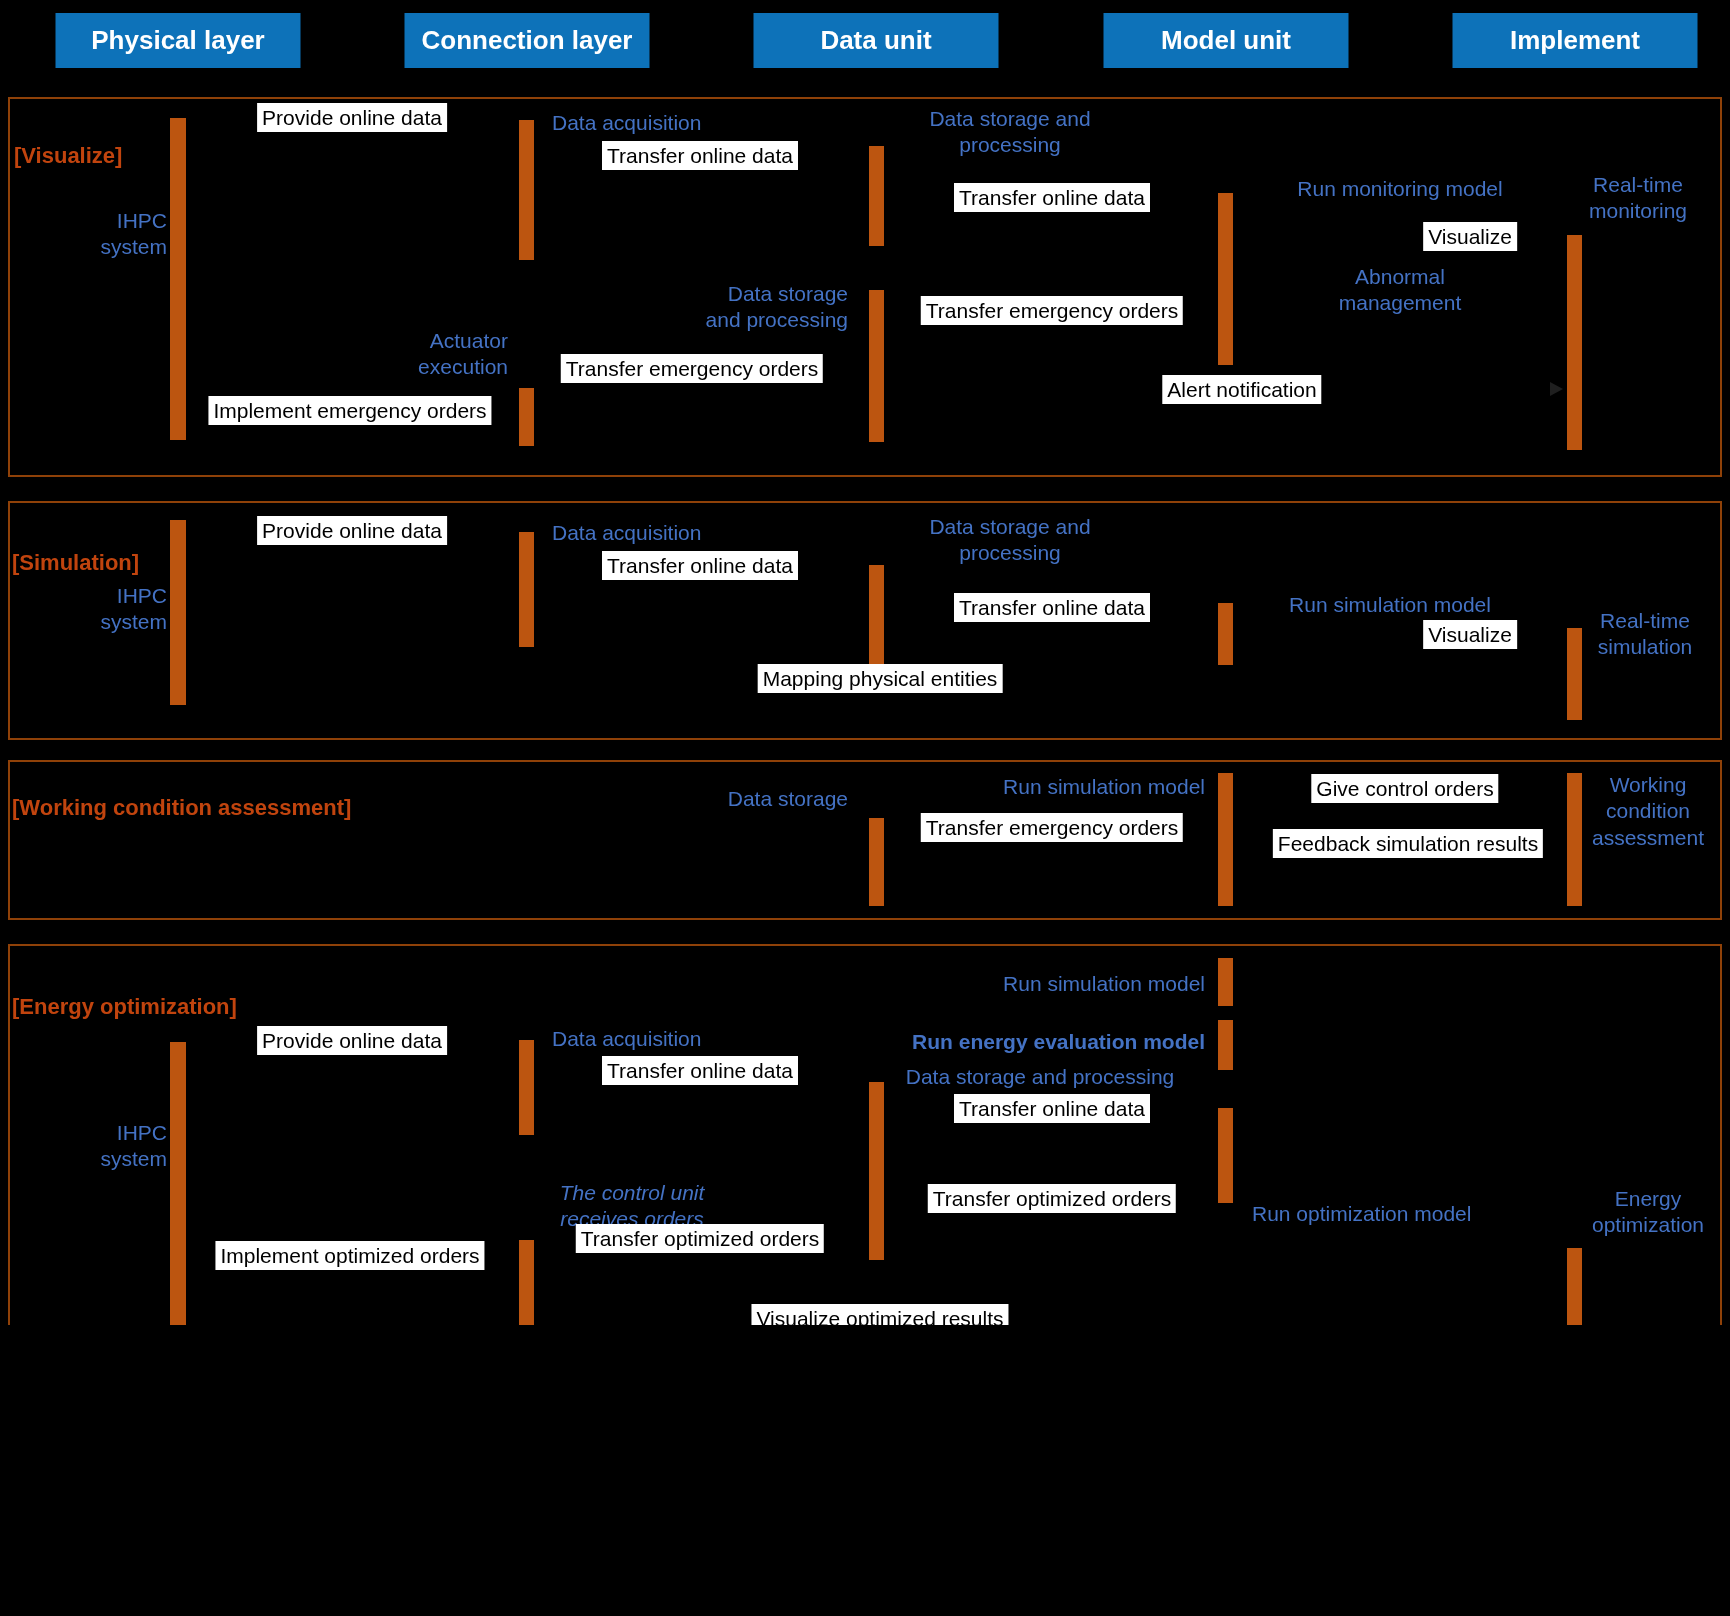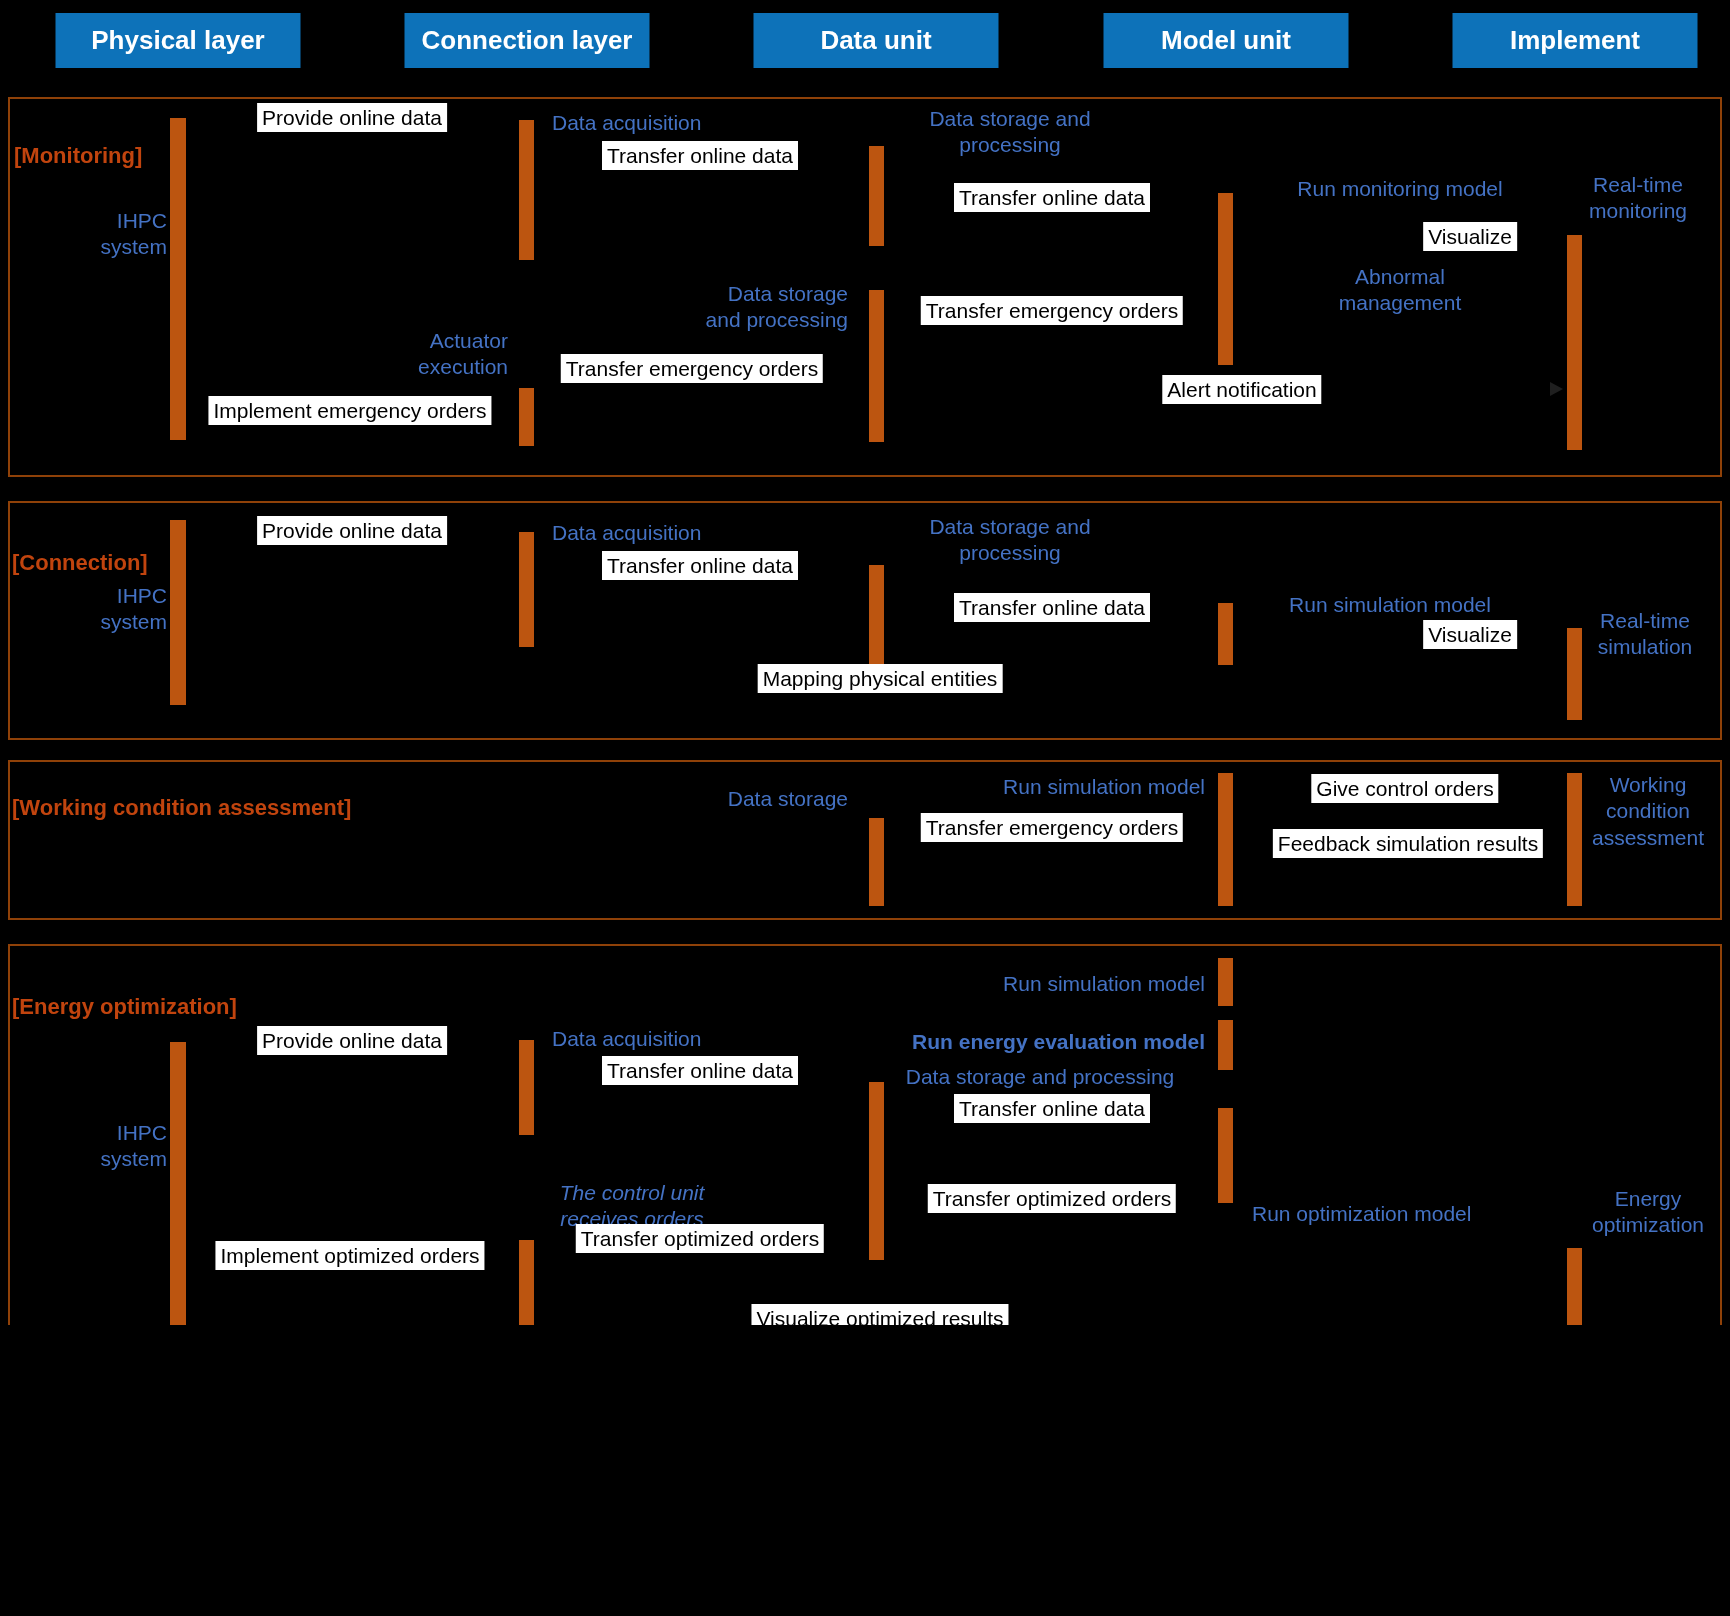--- a/index.html
+++ b/index.html
@@ -57,21 +57,21 @@
   <div>
     <div class="lane-header" style="left:178px">Physical layer</div>
     <div class="lane-header" style="left:527px">Connection layer</div>
     <div class="lane-header" style="left:876px">Data unit</div>
     <div class="lane-header" style="left:1226px">Model unit</div>
     <div class="lane-header" style="left:1575px">Implement</div>
   </div>
 
   <div id="diagram">
       <div class="frame" style="left: 8px; top: 97px; width: 1714px; height: 380px;"></div>
-      <div class="section-title" style="left: 14px; top: 143px;">[Monitoring]</div>
+      <div class="section-title" style="left: 14px; top: 143px;">[Visualize]</div>
       <div class="bar" style="left: 170px; top: 118px; width: 16px; height: 322px;"></div>
       <div class="bar" style="left: 519px; top: 120px; width: 15px; height: 140px;"></div>
       <div class="bar" style="left: 519px; top: 388px; width: 15px; height: 58px;"></div>
       <div class="bar" style="left: 869px; top: 146px; width: 15px; height: 100px;"></div>
       <div class="bar" style="left: 869px; top: 290px; width: 15px; height: 152px;"></div>
       <div class="bar" style="left: 1218px; top: 193px; width: 15px; height: 172px;"></div>
       <div class="bar" style="left: 1567px; top: 235px; width: 15px; height: 215px;"></div>
       <div class="note" style="left: 167px; top: 208px; transform: translateX(-100%); text-align: right;">IHPC
 system</div>
       <div class="note" style="left: 552px; top: 110px; text-align: left;">Data acquisition</div>
@@ -89,21 +89,21 @@
       <div class="message" style="left: 352px; top: 103px; transform: translateX(-50%);">Provide online data</div>
       <div class="message" style="left: 700px; top: 141px; transform: translateX(-50%);">Transfer online data</div>
       <div class="message" style="left: 1052px; top: 183px; transform: translateX(-50%);">Transfer online data</div>
       <div class="message" style="left: 1470px; top: 222px; transform: translateX(-50%);">Visualize</div>
       <div class="message" style="left: 1052px; top: 296px; transform: translateX(-50%);">Transfer emergency orders</div>
       <div class="message" style="left: 692px; top: 354px; transform: translateX(-50%);">Transfer emergency orders</div>
       <div class="message" style="left: 350px; top: 396px; transform: translateX(-50%);">Implement emergency orders</div>
       <div class="message" style="left: 1242px; top: 375px; transform: translateX(-50%);">Alert notification</div>
       <div class="arrow" style="left: 1550px; top: 382px;"></div>
       <div class="frame" style="left: 8px; top: 501px; width: 1714px; height: 239px;"></div>
-      <div class="section-title" style="left: 12px; top: 550px;">[Connection]</div>
+      <div class="section-title" style="left: 12px; top: 550px;">[Simulation]</div>
       <div class="bar" style="left: 170px; top: 520px; width: 16px; height: 185px;"></div>
       <div class="bar" style="left: 519px; top: 532px; width: 15px; height: 115px;"></div>
       <div class="bar" style="left: 869px; top: 565px; width: 15px; height: 118px;"></div>
       <div class="bar" style="left: 1218px; top: 603px; width: 15px; height: 62px;"></div>
       <div class="bar" style="left: 1567px; top: 628px; width: 15px; height: 92px;"></div>
       <div class="note" style="left: 167px; top: 583px; transform: translateX(-100%); text-align: right;">IHPC
 system</div>
       <div class="note" style="left: 552px; top: 520px; text-align: left;">Data acquisition</div>
       <div class="note" style="left: 1010px; top: 514px; transform: translateX(-50%);">Data storage and
 processing</div>

